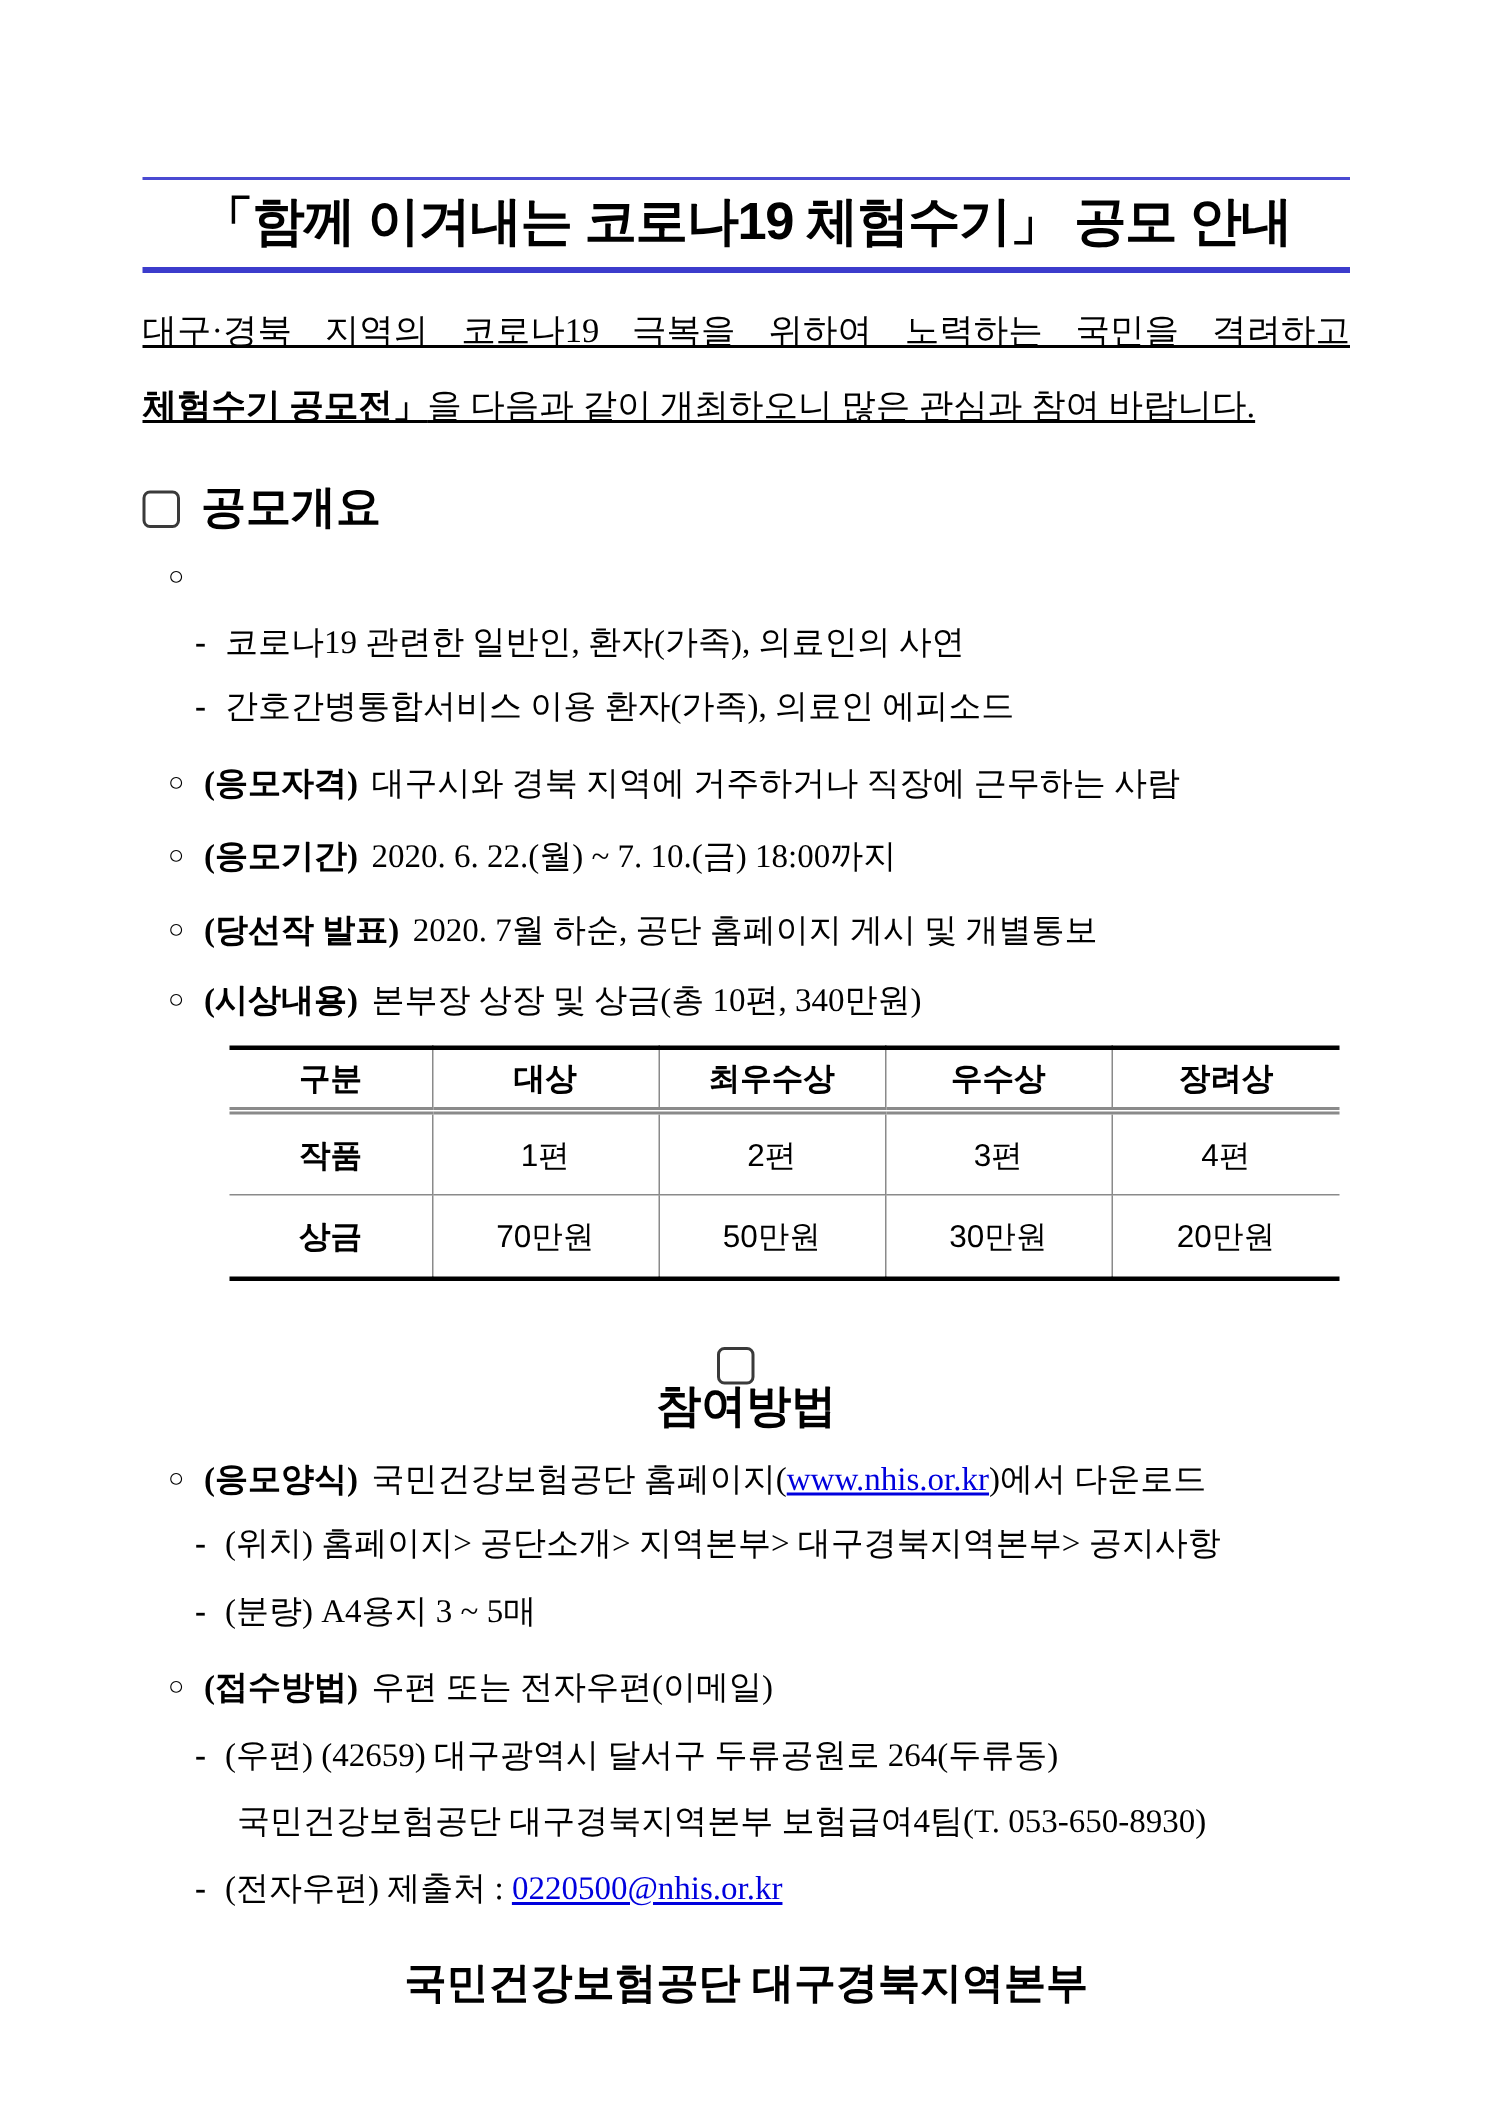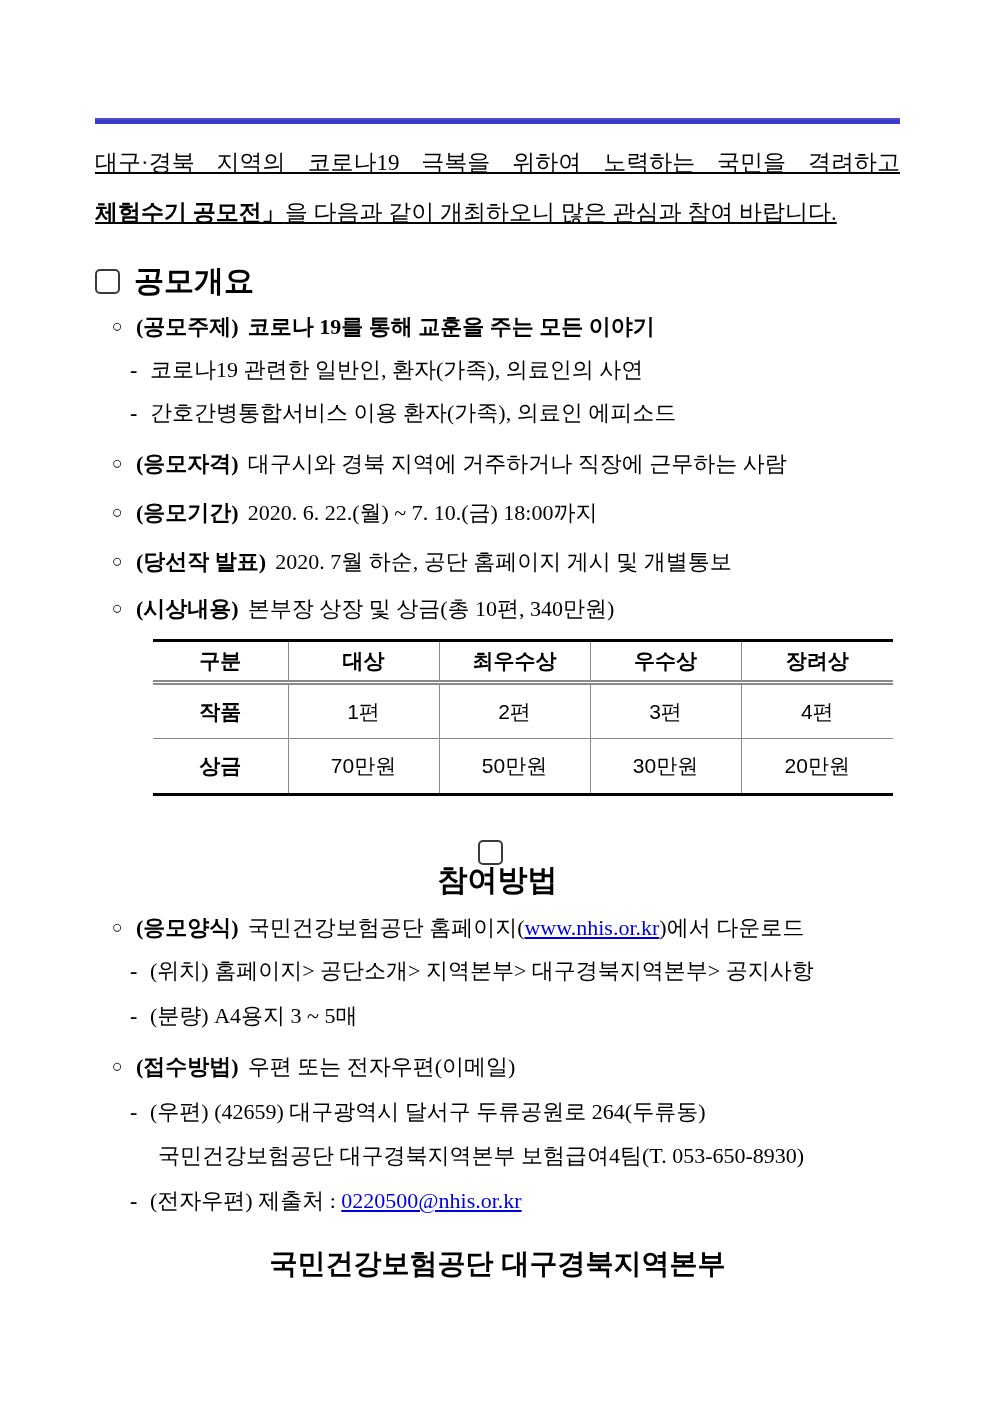--- a/index.html
+++ b/index.html
@@ -91,35 +91,35 @@
     font-family: "Liberation Sans", "DejaVu Sans", sans-serif;
     font-weight: bold; font-size: 28px; letter-spacing: 0px;
   }
 </style>
 </head>
 <body>
 
 <div class="page">
 
   <div class="rule-thin"></div>
+  <div class="doc-title">「함께 이겨내는 코로나19 체험수기」 공모 안내</div>
   <div class="rule-thick"></div>
 
   <div class="intro">
     <span class="line">대구·경북 지역의 코로나19 극복을 위하여 노력하는 국민을 격려하고</span>
     <span class="line last"><span class="b">체험수기 공모전」</span><span>을 다음과 같이 개최하오니 많은 관심과 참여 바랍니다.</span></span>
   </div>
 
   <div class="section-heading">
     <span class="checkbox"></span>
     <span>공모개요</span>
   </div>
 
   <div class="item all-bold mt16">
     <span class="bullet-o">○</span>
-    <span><span class="label">(공모주제)</span><span>코로나 19를 통해 교훈을 주는 모든 이야기</span></span>
   </div>
   <div class="item mt14">
     <span class="bullet-dash">-</span>
     <span>코로나19 관련한 일반인, 환자(가족), 의료인의 사연</span>
   </div>
   <div class="item mt14">
     <span class="bullet-dash">-</span>
     <span>간호간병통합서비스 이용 환자(가족), 의료인 에피소드</span>
   </div>
 

